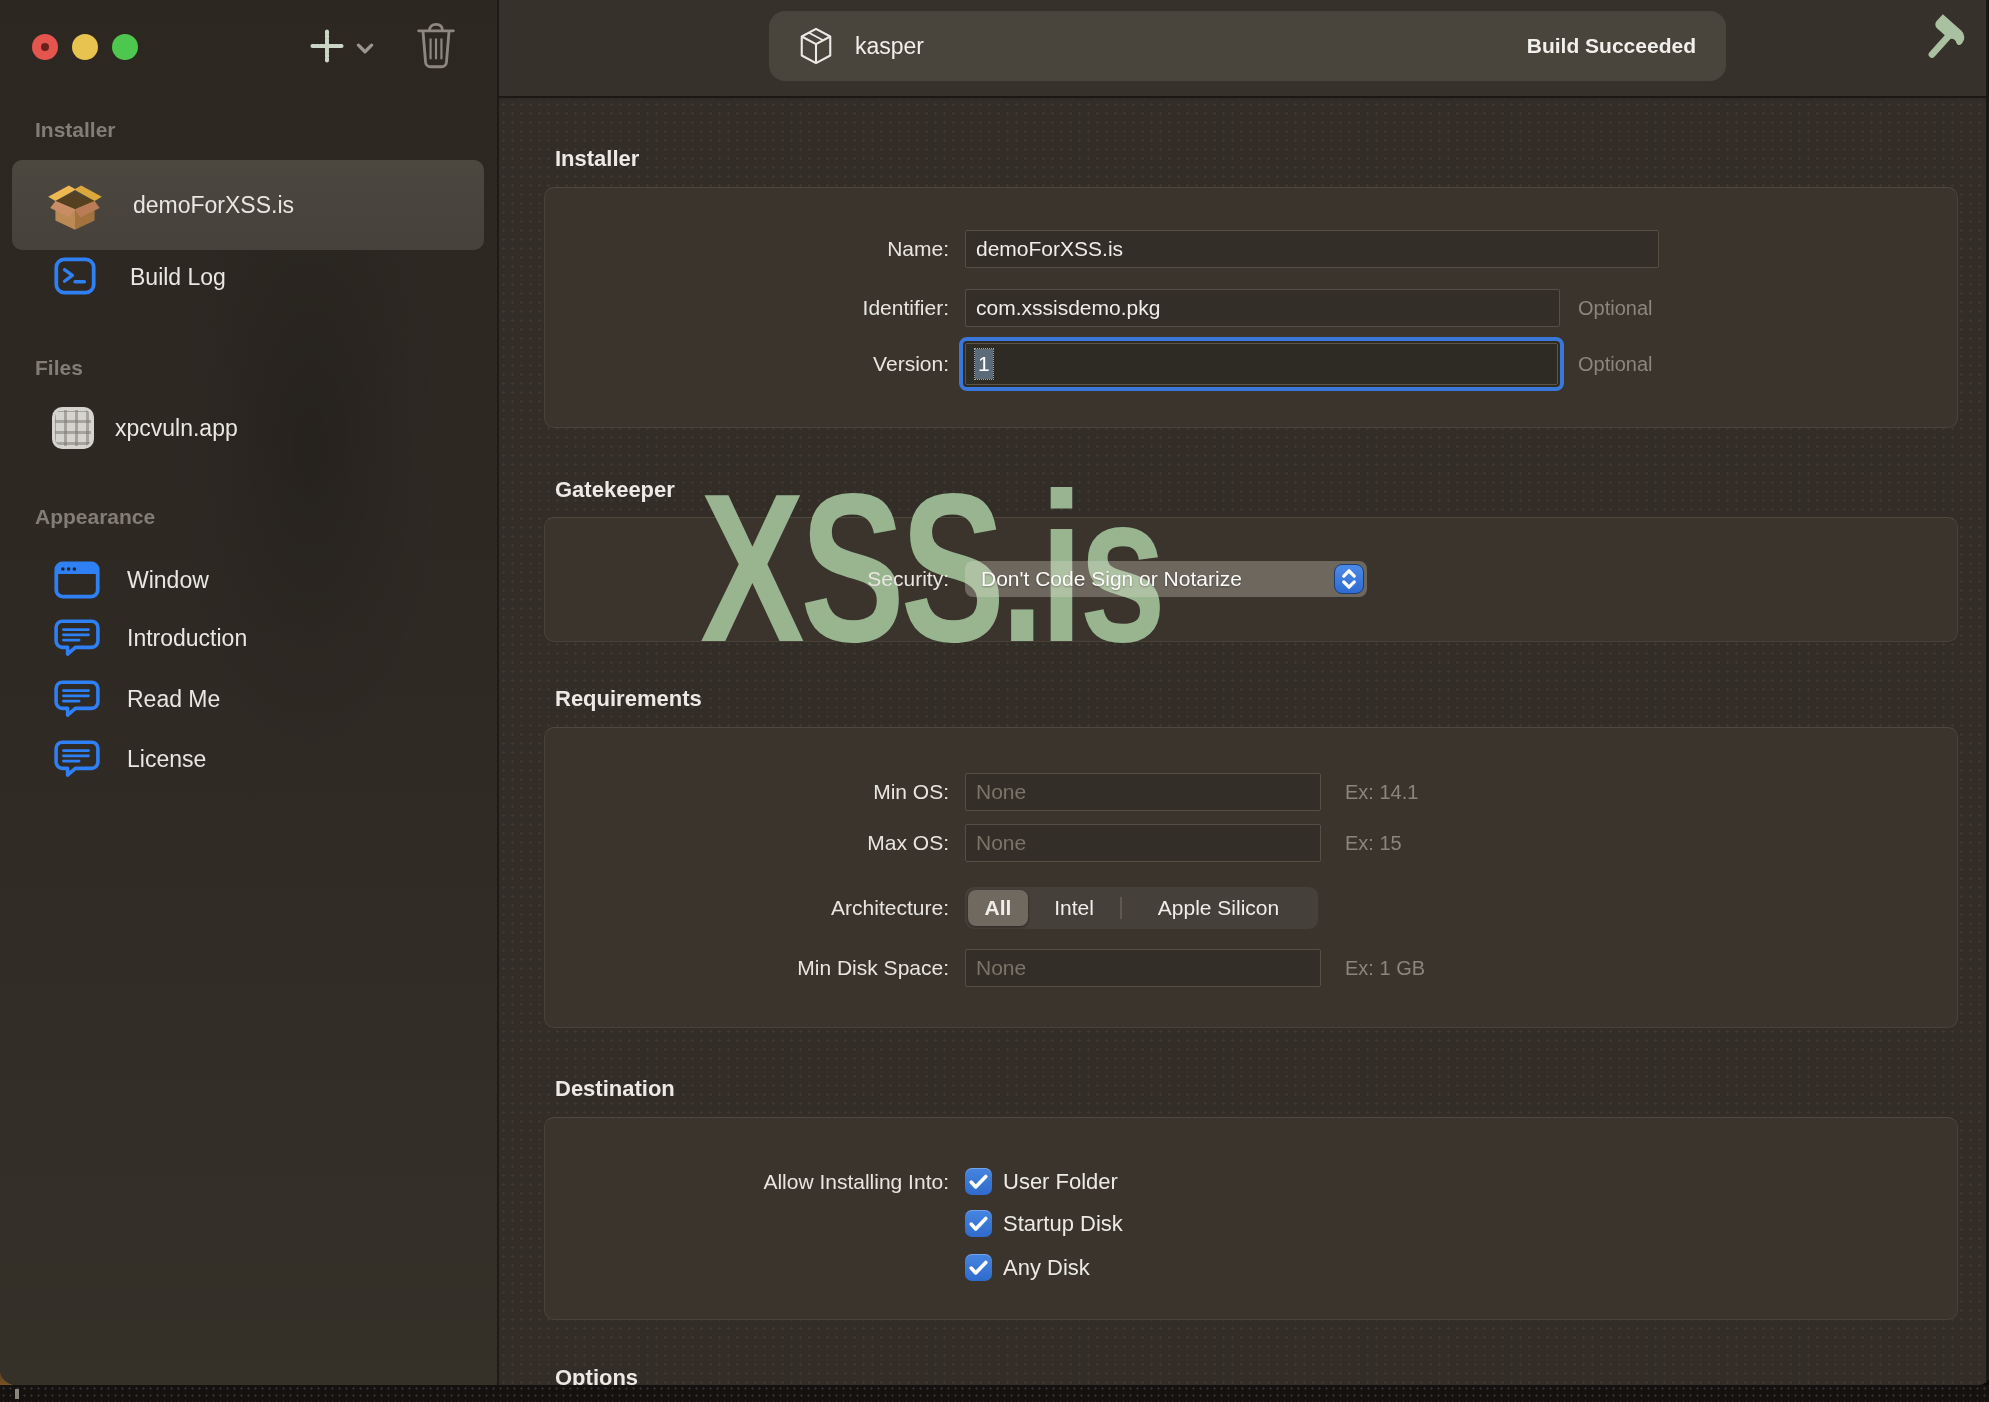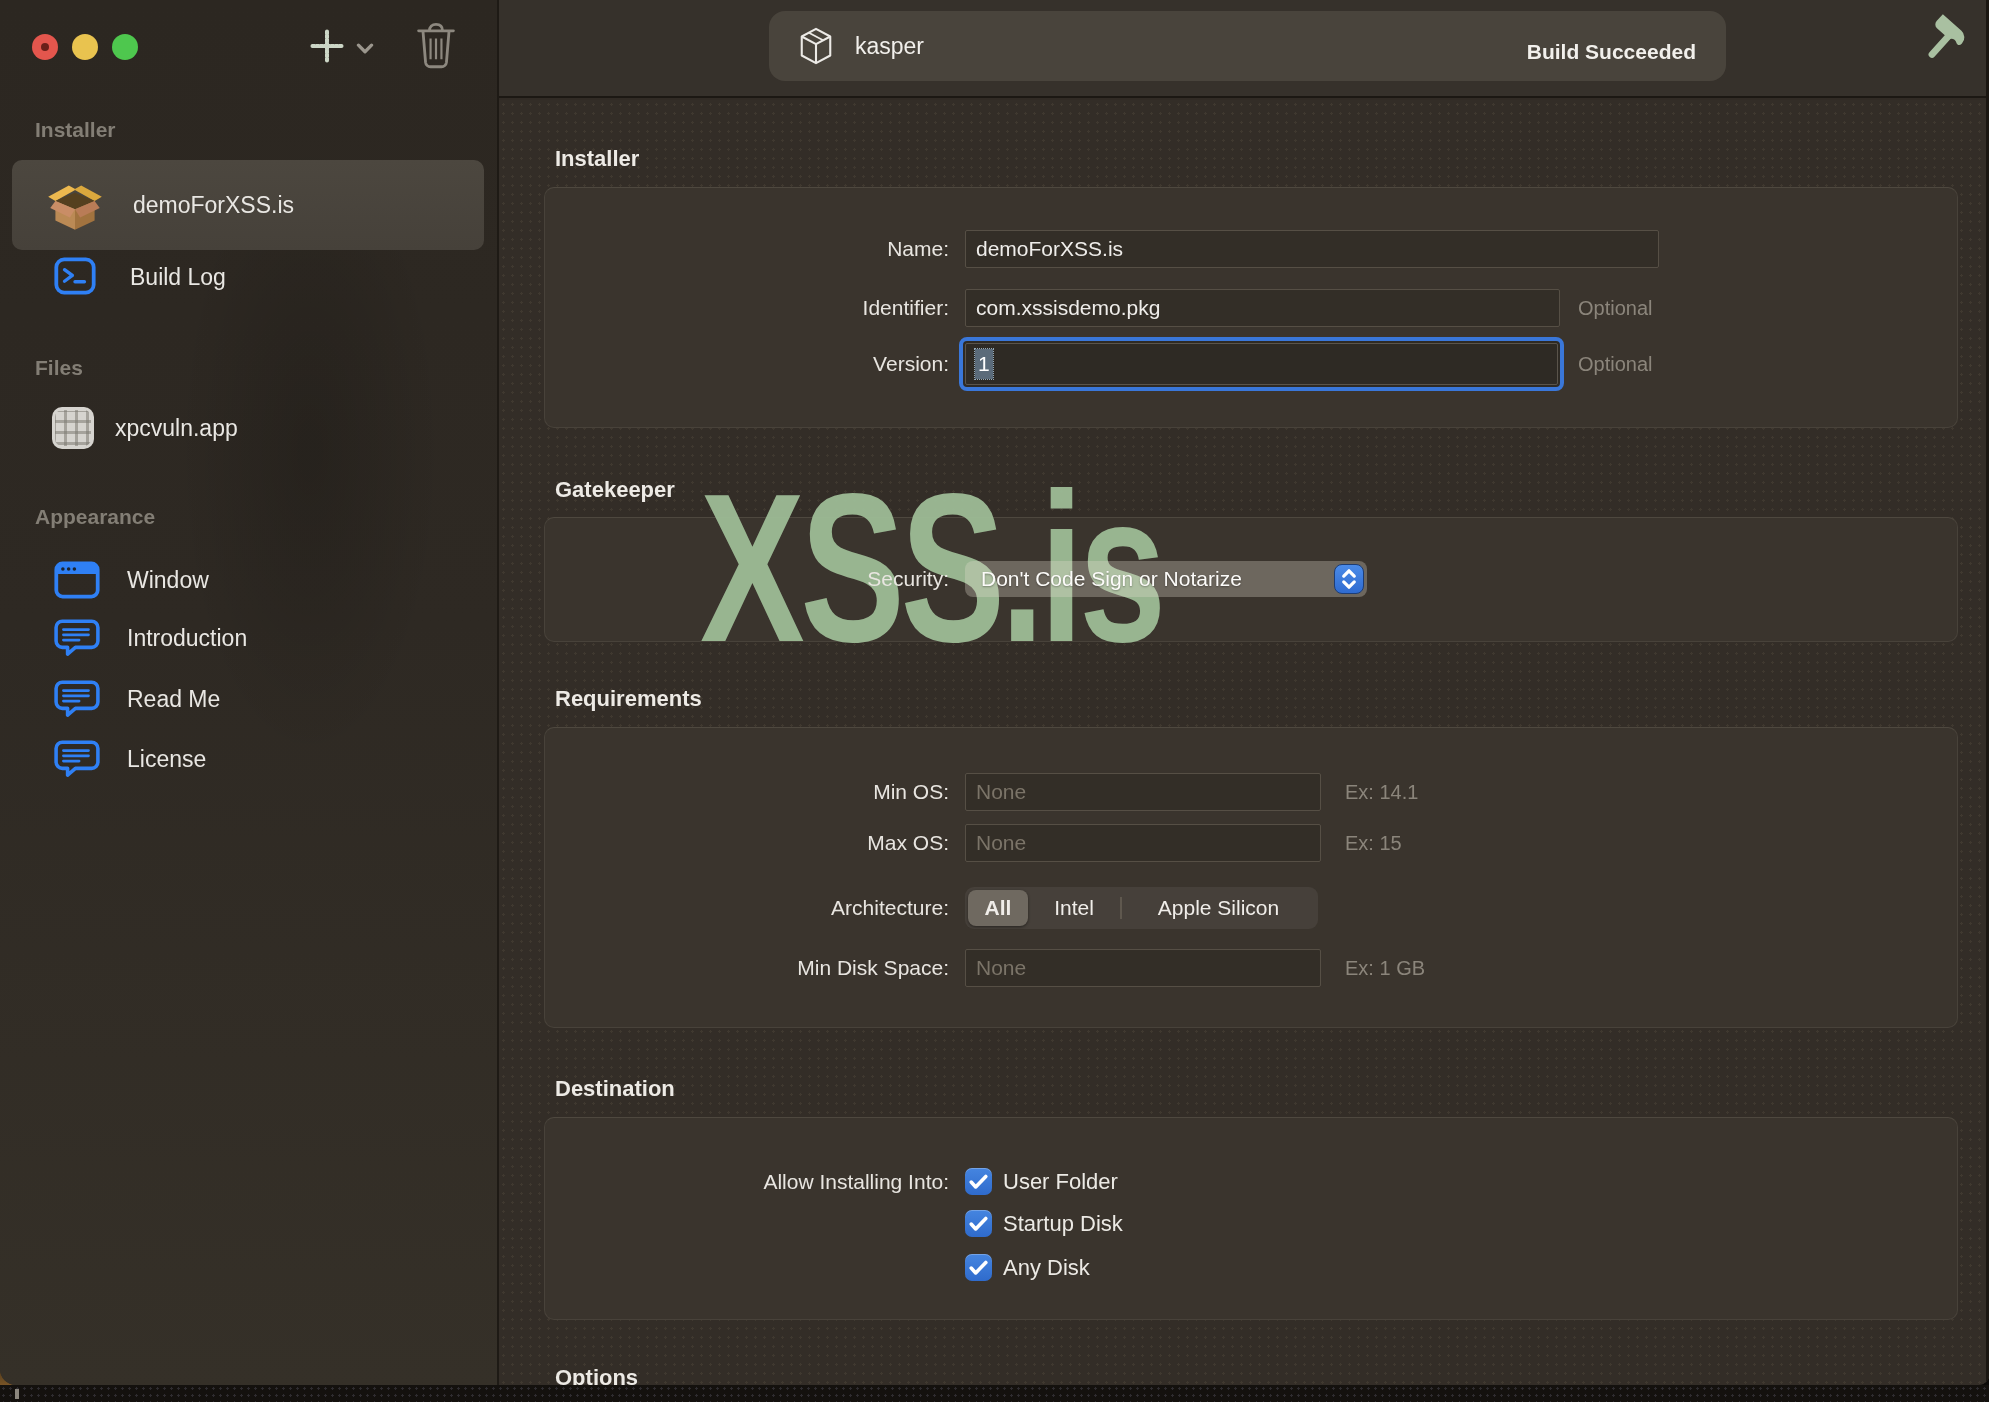--- a/index.html
+++ b/index.html
@@ -36,21 +36,21 @@
   .sb-row .sb-icon{position:absolute;}
   .sb-label{position:absolute;color:#e9e7e3;font-size:23px;white-space:nowrap;}
   
   .main{position:absolute;left:499px;top:0;width:1490px;height:1385px;}
   .v-divider{position:absolute;left:497px;top:0;width:2px;height:1385px;background:#1e1a15;}
   .toolbar{position:absolute;left:0;top:0;width:1490px;height:98px;background:#36312b;}
   .toolbar-divider{position:absolute;left:0;bottom:0;width:100%;height:2px;background:#1c1813;}
   .title-pill{position:absolute;left:270px;top:11px;width:957px;height:70px;border-radius:16px;background:#49443c;}
   .pill-cube{position:absolute;left:28px;top:16px;width:38px;height:38px;}
   .project-name{position:absolute;left:86px;top:0;height:70px;line-height:70px;font-size:23px;font-weight:500;color:#f2f0ec;}
-  .build-status{position:absolute;right:30px;top:0;height:72px;line-height:70px;font-size:21px;font-weight:600;color:#f2f0ec;margin-top:6px;}
+  .build-status{position:absolute;right:30px;top:0;height:72px;line-height:70px;font-size:21px;font-weight:600;color:#f2f0ec;}
   .hammer-button{position:absolute;left:1414px;top:12px;width:60px;height:60px;}
   
   .content{position:absolute;left:0;top:100px;width:1490px;height:1285px;background:#332d27;
       background-image:radial-gradient(rgba(195,175,140,.09) 1px,transparent 1.4px);
       background-size:9px 9px;}
   .sec-header{position:absolute;left:56px;font-size:22px;font-weight:700;color:#edeae5;}
   .gbox{position:absolute;left:45px;width:1414px;background:#3a342d;border:1px solid #48423a;border-top-color:#4e483f;border-radius:10px;}
   .row{position:absolute;left:0;right:0;z-index:2;}
   .flabel{position:absolute;left:0;top:0;width:404px;text-align:right;font-size:21px;color:#e8e5e0;white-space:nowrap;}
   .tfield{position:absolute;left:420px;height:38px;background:#332e27;border:1px solid #564f45;border-radius:2px;

